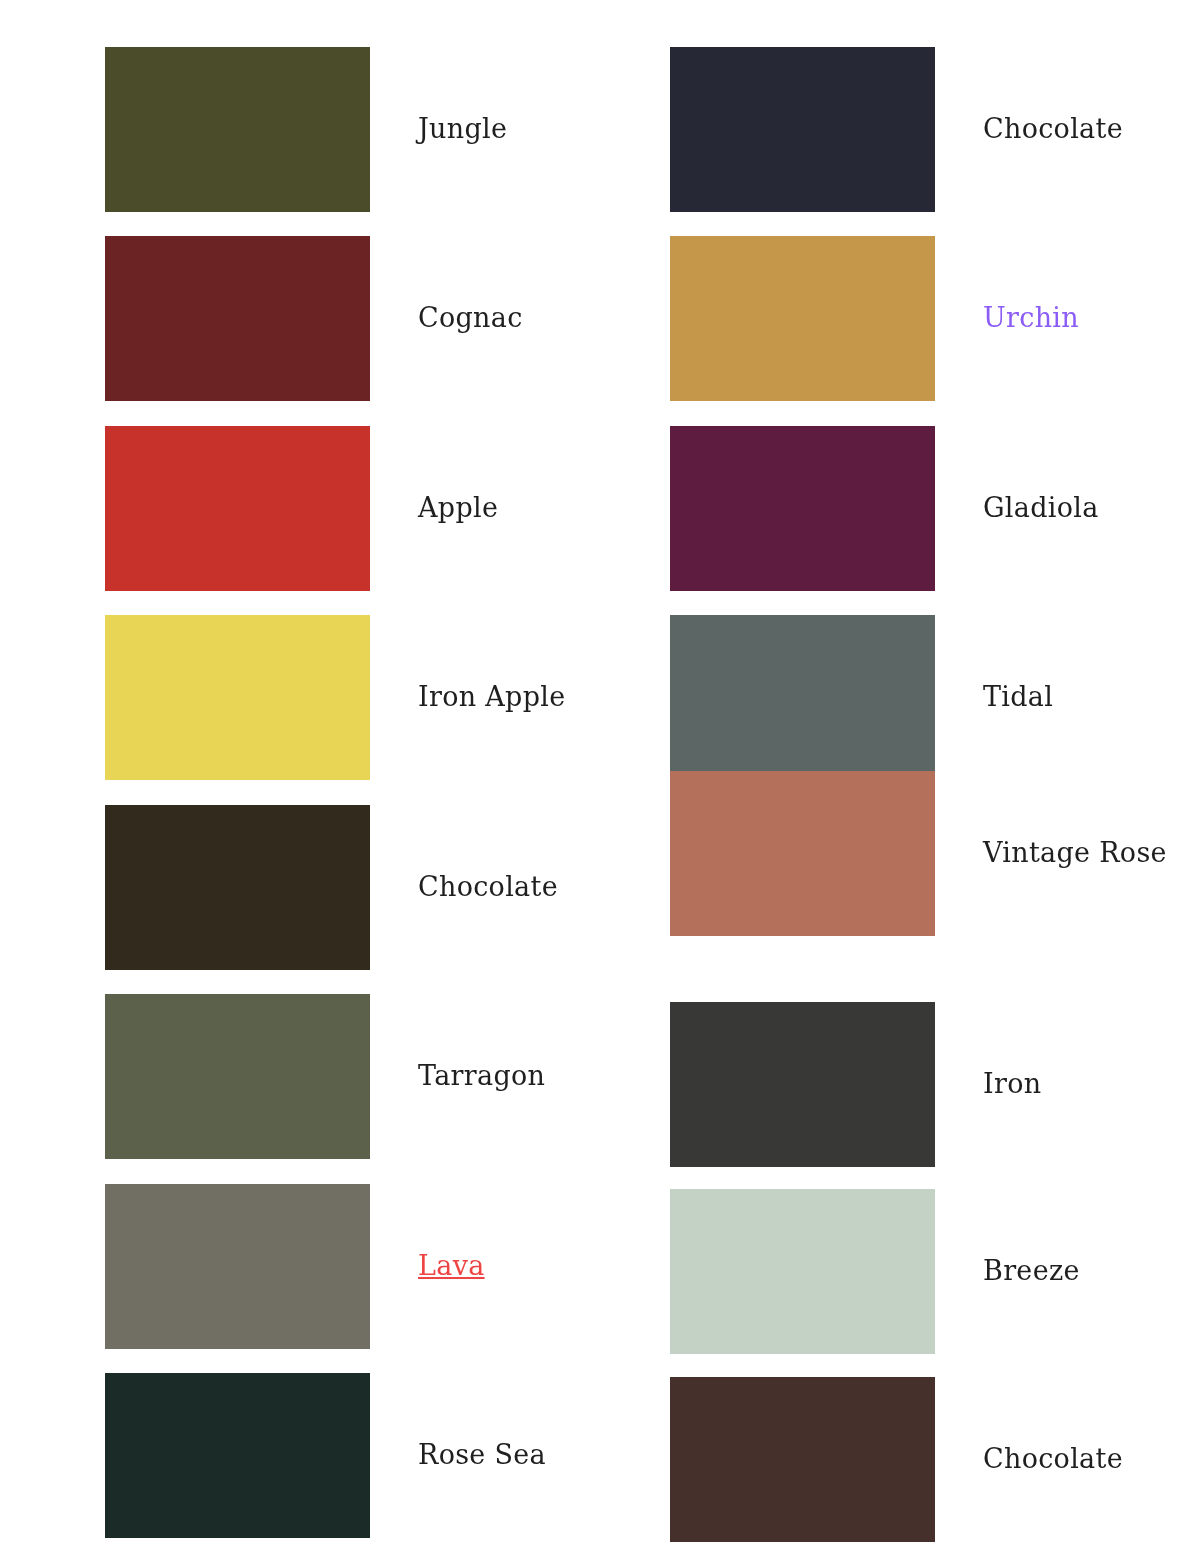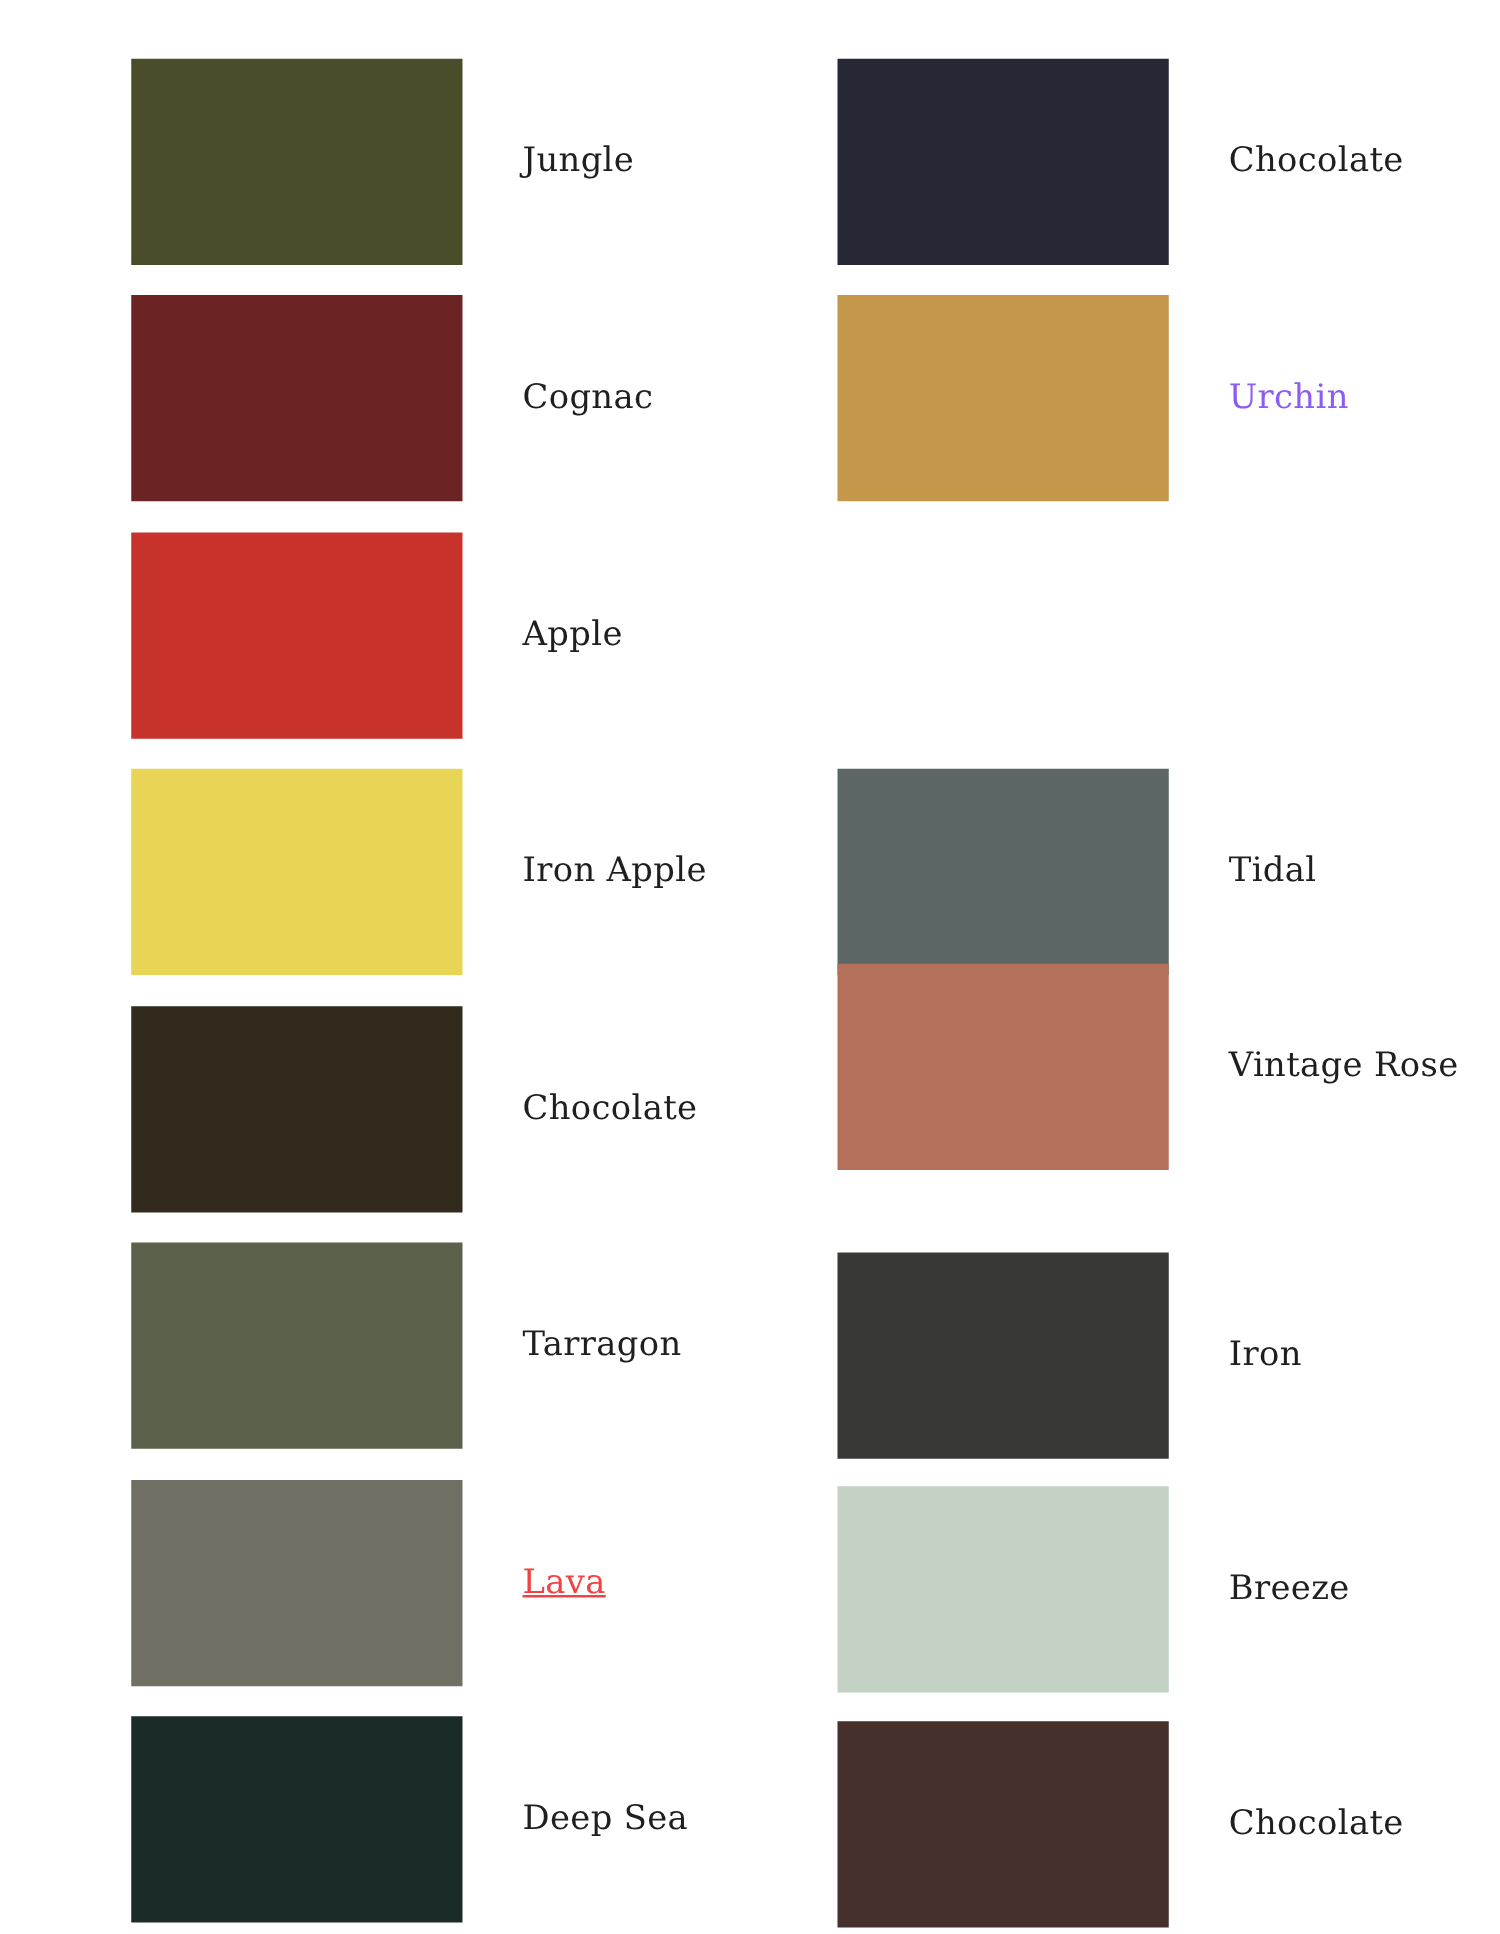--- a/index.html
+++ b/index.html
@@ -99,37 +99,41 @@
       <div class="swatch-label" style="color: rgb(31, 31, 31);">Tarragon</div>
     </div>
 
     <div class="swatch-row" style="top:1184px">
       <div class="swatch-chip" style="background-color: rgb(113, 110, 99);"></div>
       <div class="swatch-label" style="color: #ef4444; text-decoration: underline;">Lava</div>
     </div>
 
     <div class="swatch-row" style="top:1373px">
       <div class="swatch-chip" style="background-color: rgb(27, 44, 40);"></div>
-      <div class="swatch-label" style="color: rgb(31, 31, 31);">Deep Sea</div>
+      <div class="swatch-label" style="color: rgb(31, 31, 31);">Rose Sea</div>
     </div>
 
   </div>
 
   <div class="swatch-column right">
 
     <div class="swatch-row" style="top:47px">
       <div class="swatch-chip" style="background-color: rgb(38, 40, 53);"></div>
       <div class="swatch-label" style="color: rgb(31, 31, 31);">Chocolate</div>
     </div>
 
     <div class="swatch-row" style="top:236px">
       <div class="swatch-chip" style="background-color: rgb(197, 151, 75);"></div>
       <div class="swatch-label" style="color: #8b5cf6;">Urchin</div>
     </div>
 
+    <div class="swatch-row" style="top:426px">
+      <div class="swatch-chip" style="background-color: rgb(94, 28, 64);"></div>
+      <div class="swatch-label" style="color: rgb(31, 31, 31);">Gladiola</div>
+    </div>
 
     <div class="swatch-row" style="top:615px">
       <div class="swatch-chip" style="background-color: rgb(92, 103, 101);"></div>
       <div class="swatch-label" style="color: rgb(31, 31, 31);">Tidal</div>
     </div>
 
     <div class="swatch-row" style="top:771px">
       <div class="swatch-chip" style="background-color: rgb(181, 112, 92);"></div>
       <div class="swatch-label" style="color: rgb(31, 31, 31);">Vintage Rose</div>
     </div>

